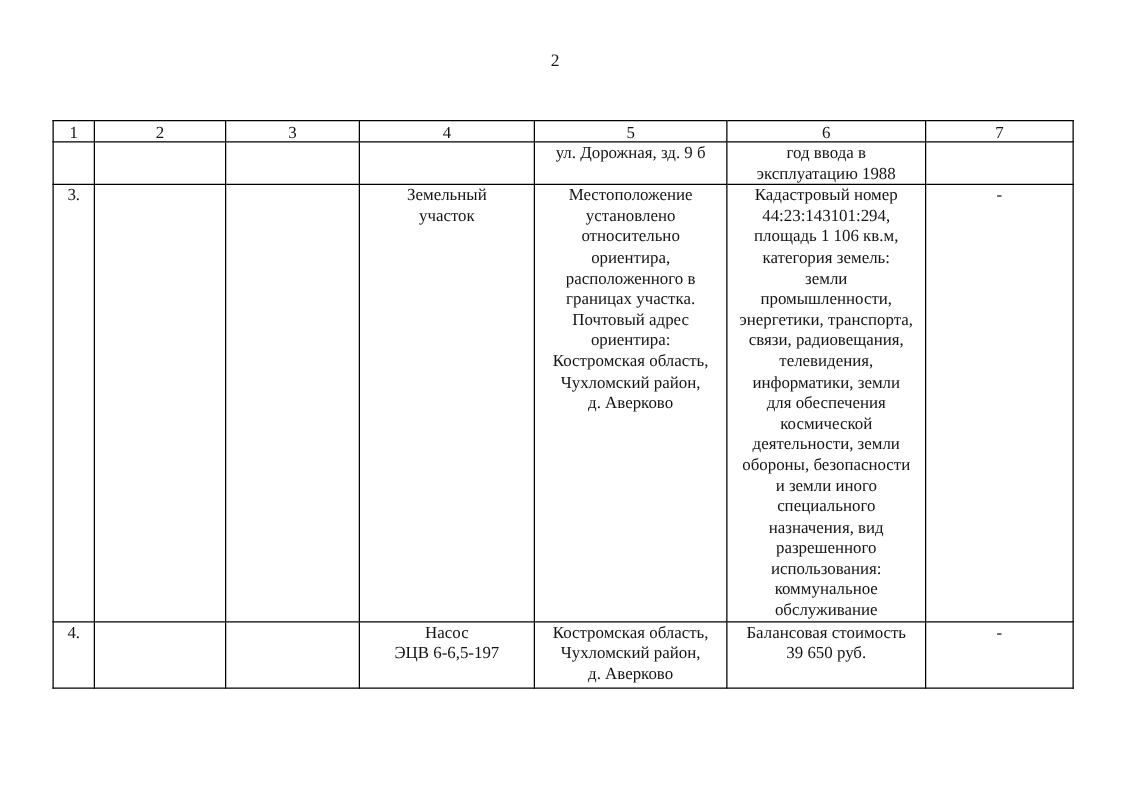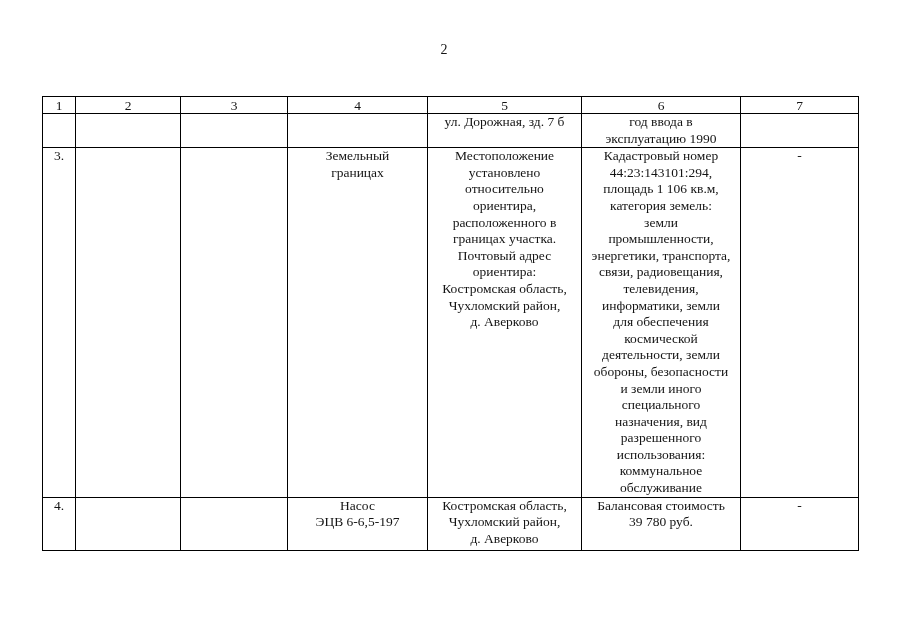--- a/index.html
+++ b/index.html
@@ -77,31 +77,31 @@
       <td>4</td>
       <td>5</td>
       <td>6</td>
       <td>7</td>
     </tr>
     <tr class="cont-row">
       <td></td>
       <td></td>
       <td></td>
       <td></td>
-      <td>ул. Дорожная, зд. 7 б</td>
+      <td>ул. Дорожная, зд. 9 б</td>
       <td>год ввода в
-эксплуатацию 1990</td>
+эксплуатацию 1988</td>
       <td></td>
     </tr>
     <tr class="row-3">
       <td>3.</td>
       <td></td>
       <td></td>
       <td>Земельный
-границах</td>
+участок</td>
       <td>Местоположение
 установлено
 относительно
 ориентира,
 расположенного в
 границах участка.
 Почтовый адрес
 ориентира:
 Костромская область,
 Чухломский район,
@@ -132,17 +132,17 @@
     <tr class="row-4">
       <td>4.</td>
       <td></td>
       <td></td>
       <td>Насос
 ЭЦВ 6-6,5-197</td>
       <td>Костромская область,
 Чухломский район,
 д. Аверково</td>
       <td>Балансовая стоимость
-39 780 руб.</td>
+39 650 руб.</td>
       <td>-</td>
     </tr>
   </tbody>
 </table>
 
 </body></html>

